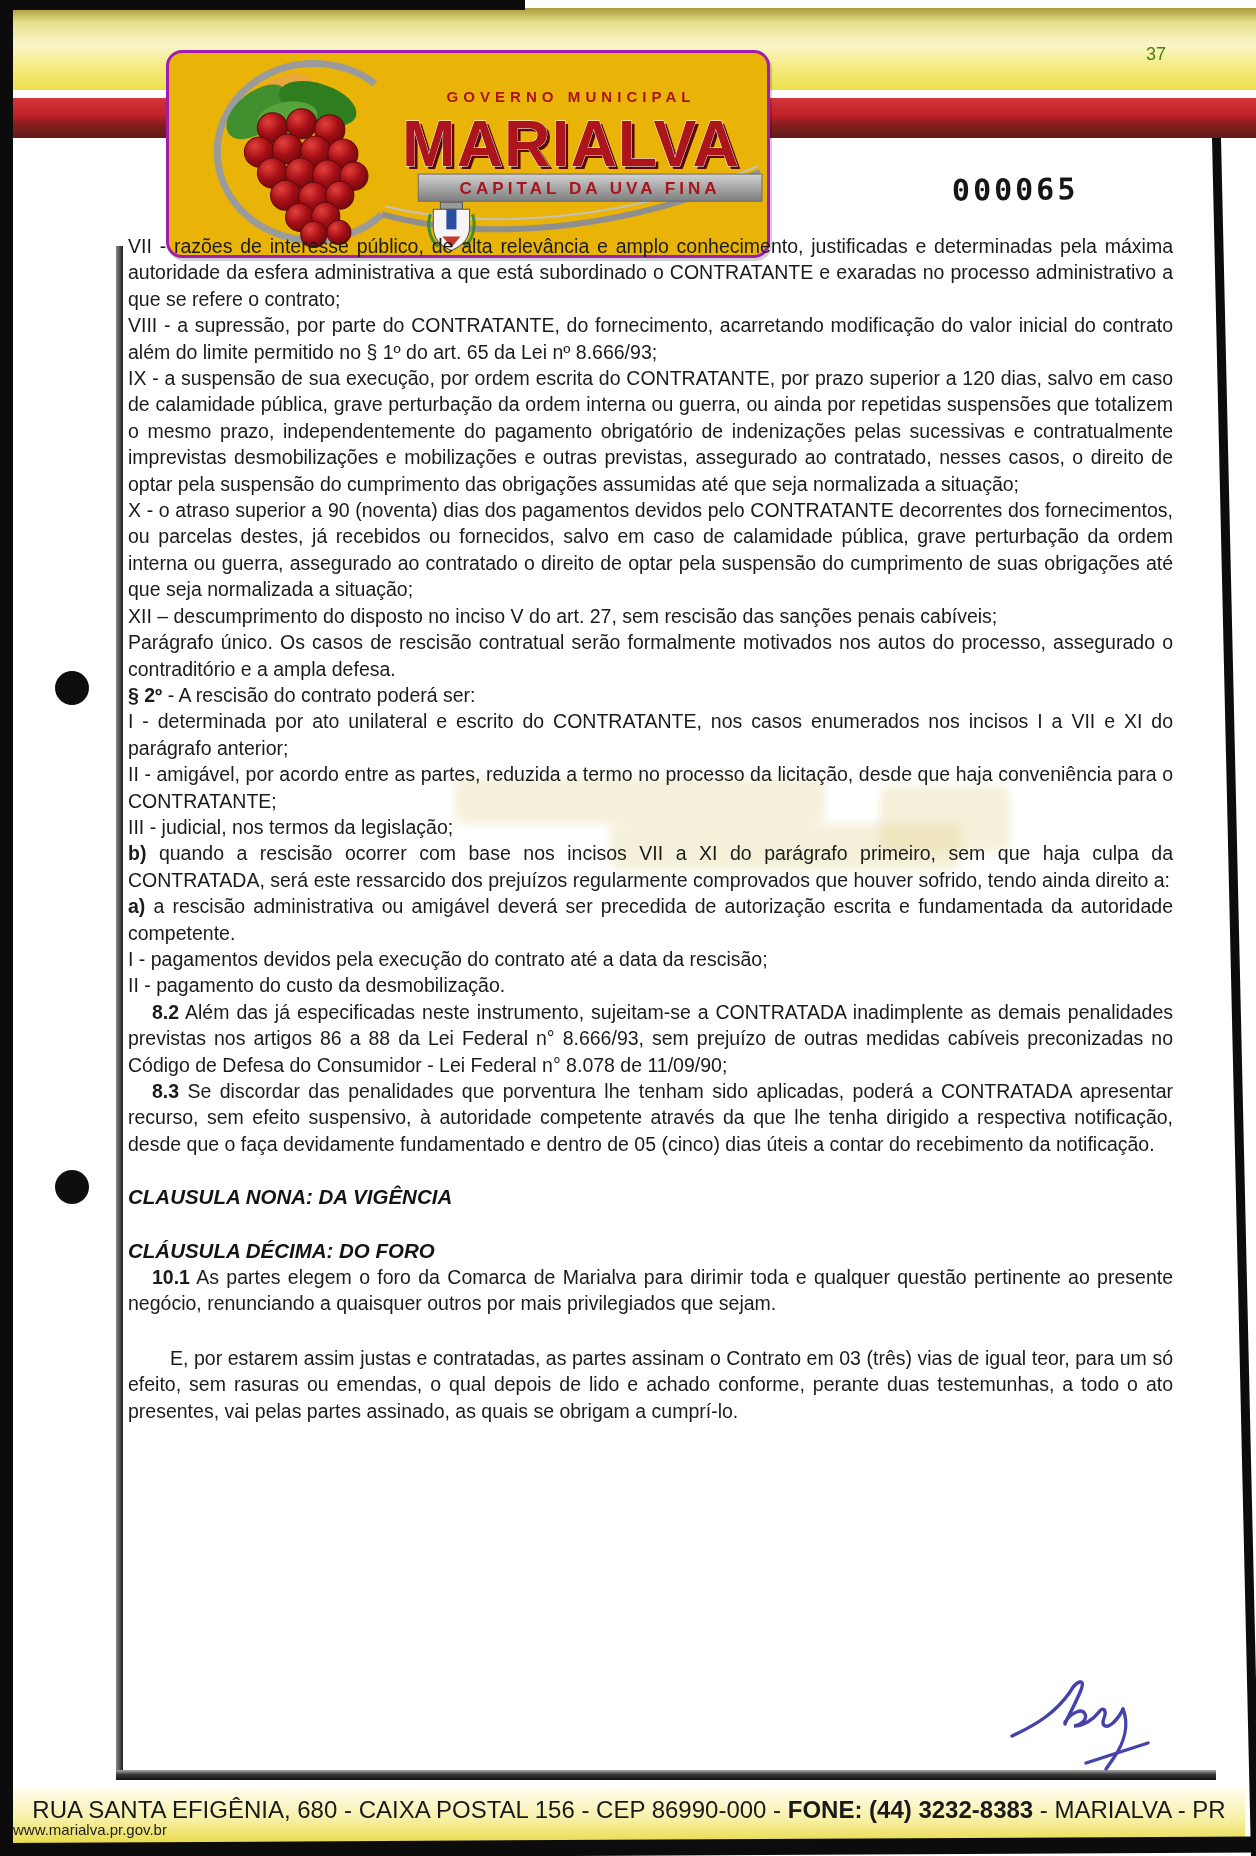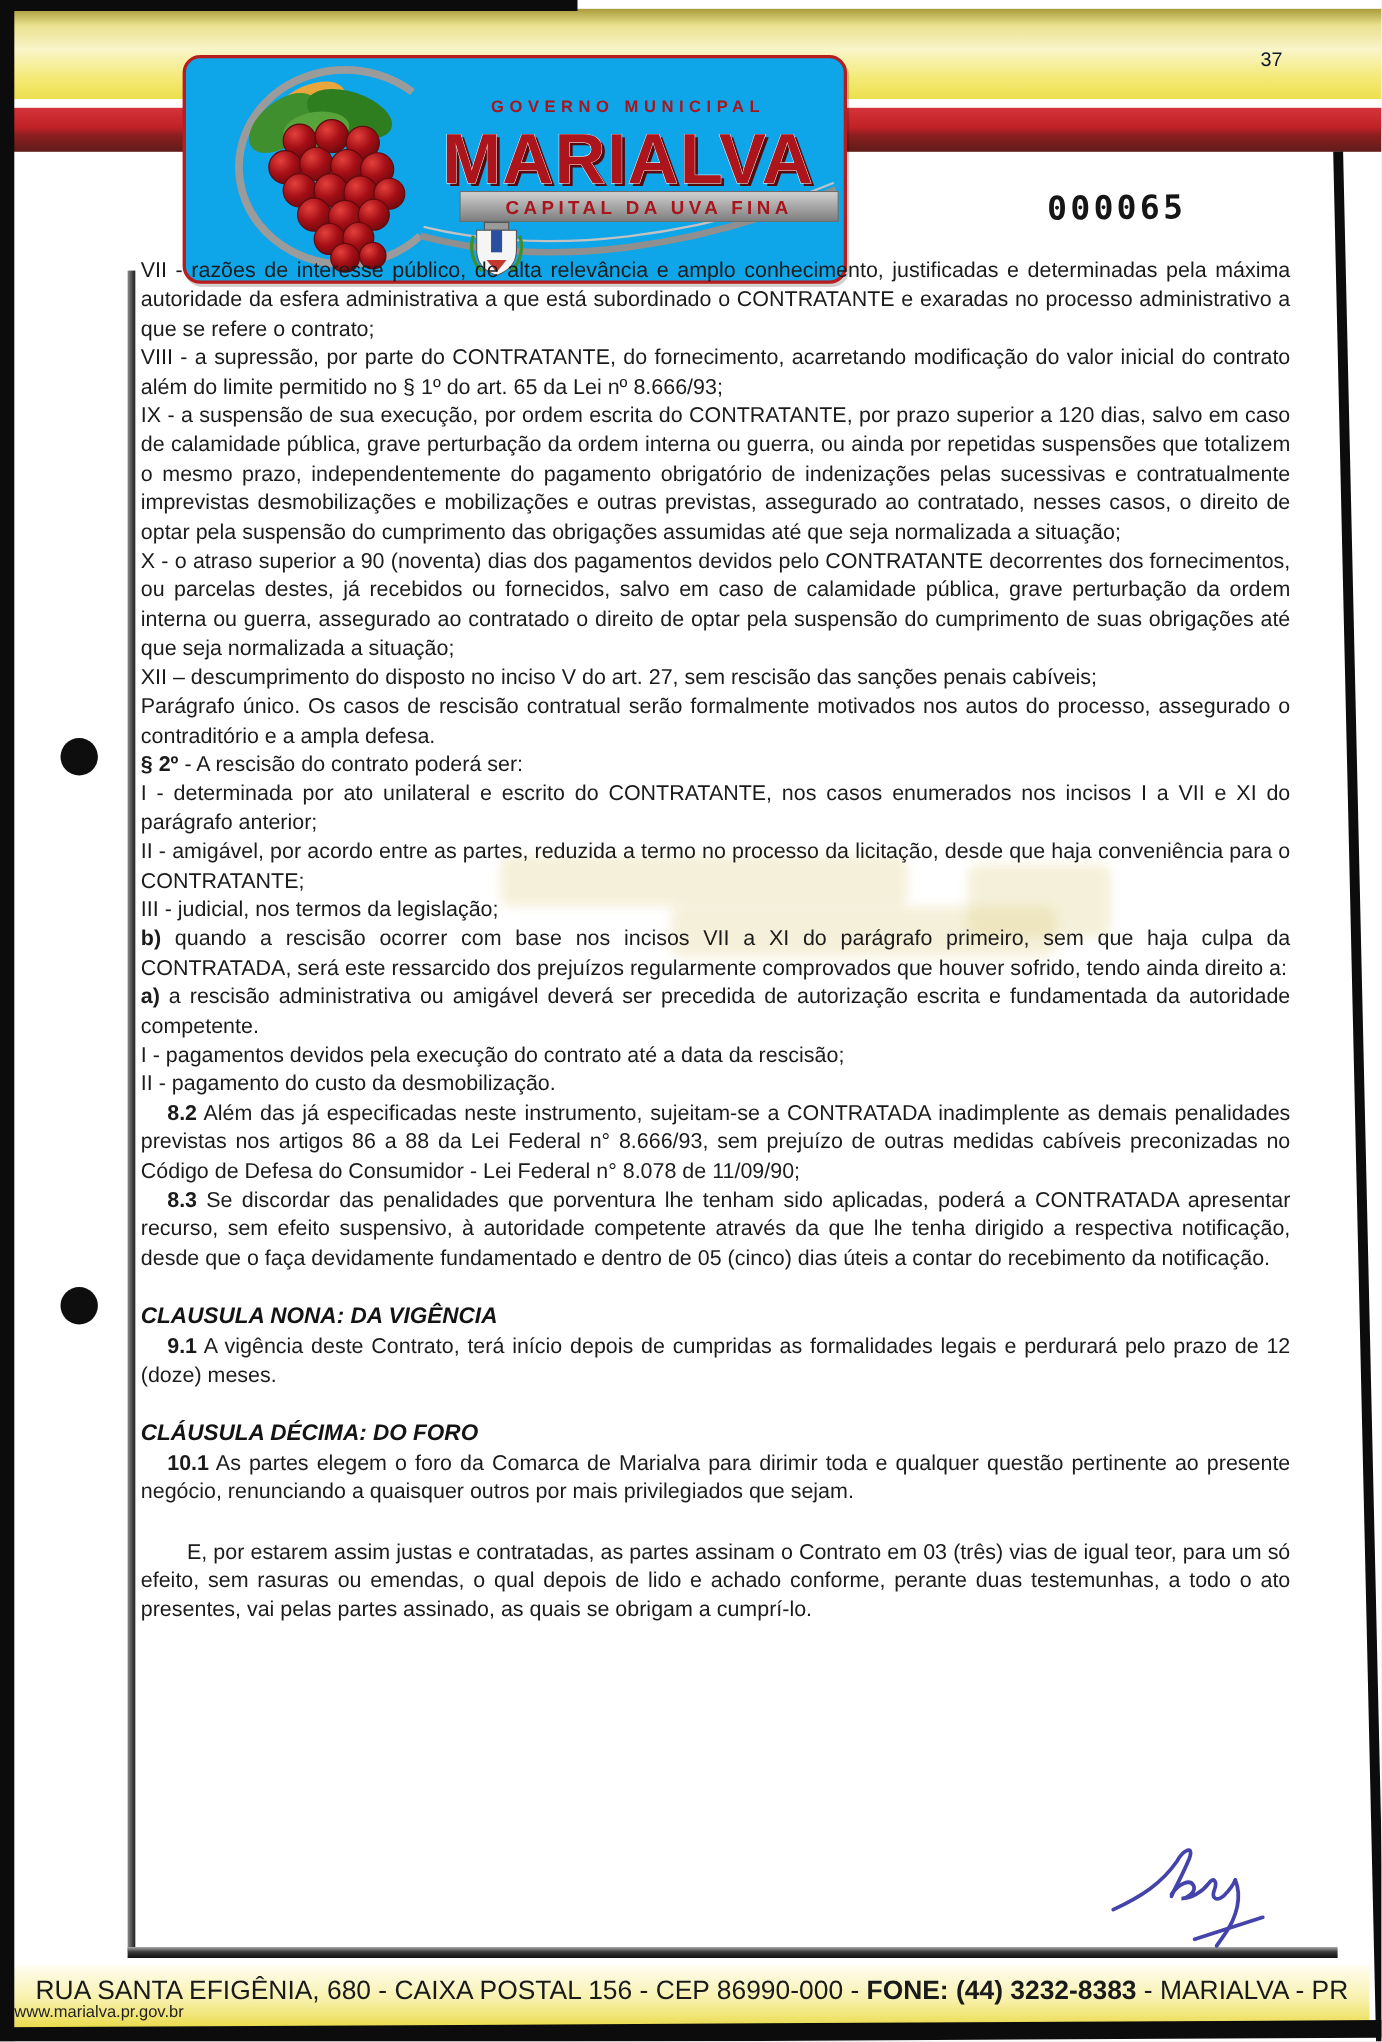--- a/index.html
+++ b/index.html
@@ -16,26 +16,26 @@
                transform-origin:left center;transform:rotate(-0.3deg);}
 
   
   #band-yellow{position:absolute;left:0;top:8px;width:1256px;height:82px;
     background:linear-gradient(#a99b3a 0%,#e8e08e 18%,#faf5c9 45%,#f4ea7a 75%,#ece04e 100%);}
   #stripe-red{position:absolute;left:0;top:98px;width:1256px;height:40px;
     background:linear-gradient(#d4343a 0%,#bf2127 45%,#8c1f1f 62%,#5f1c1a 100%);}
 
   
   #logo-box{position:absolute;left:166px;top:50px;width:598px;height:202px;
-    background:#0ea5e9;border:3px solid #b91c1c;border-radius:16px;z-index:6;
+    background:#eab308;border:3px solid #a21caf;border-radius:16px;z-index:6;
     box-shadow:2px 3px 0 rgba(0,0,0,.18);}
   #logo-box svg{width:100%;height:100%;display:block;}
 
   
-  #page-number{position:absolute;left:1146px;top:44px;font-size:18px;color:#0f172a;z-index:7;}
+  #page-number{position:absolute;left:1146px;top:44px;font-size:18px;color:#4d7c0f;z-index:7;}
   #doc-stamp{position:absolute;left:952px;top:172px;z-index:7;
     font-family:"DejaVu Sans Mono",monospace;font-weight:700;font-size:30px;
     letter-spacing:3px;color:#161616;transform:rotate(-0.6deg);}
 
   
   #content-left-border{position:absolute;left:116px;top:246px;width:7px;height:1528px;
     background:linear-gradient(to right,#8a8a8a,#1d1d1d);z-index:4;}
   #content-bottom-border{position:absolute;left:116px;top:1770px;width:1100px;height:10px;
     background:linear-gradient(#ababab,#3a3a3a 45%,#111);z-index:4;}
 
@@ -162,21 +162,20 @@
       <p>I - determinada por ato unilateral e escrito do CONTRATANTE, nos casos enumerados nos incisos I a VII e XI do parágrafo anterior;</p>
       <p>II - amigável, por acordo entre as partes, reduzida a termo no processo da licitação, desde que haja conveniência para o CONTRATANTE;</p>
       <p>III - judicial, nos termos da legislação;</p>
       <p><b>b)</b> quando a rescisão ocorrer com base nos incisos VII a XI do parágrafo primeiro, sem que haja culpa da CONTRATADA, será este ressarcido dos prejuízos regularmente comprovados que houver sofrido, tendo ainda direito a:</p>
       <p><b>a)</b> a rescisão administrativa ou amigável deverá ser precedida de autorização escrita e fundamentada da autoridade competente.</p>
       <p>I - pagamentos devidos pela execução do contrato até a data da rescisão;</p>
       <p>II - pagamento do custo da desmobilização.</p>
       <p class="indent1"><b>8.2</b> Além das já especificadas neste instrumento, sujeitam-se a CONTRATADA inadimplente as demais penalidades previstas nos artigos 86 a 88 da Lei Federal n° 8.666/93, sem prejuízo de outras medidas cabíveis preconizadas no Código de Defesa do Consumidor - Lei Federal n° 8.078 de 11/09/90;</p>
       <p class="indent1"><b>8.3</b> Se discordar das penalidades que porventura lhe tenham sido aplicadas, poderá a CONTRATADA apresentar recurso, sem efeito suspensivo, à autoridade competente através da que lhe tenha dirigido a respectiva notificação, desde que o faça devidamente fundamentado e dentro de 05 (cinco) dias úteis a contar do recebimento da notificação.</p>
       <h3>CLAUSULA NONA: DA VIGÊNCIA</h3>
-      <p class="indent1"><b>9.1</b> A vigência deste Contrato, terá início depois de cumpridas as formalidades legais e perdurará pelo prazo de 12 (doze) meses.</p>
       <h3>CLÁUSULA DÉCIMA: DO FORO</h3>
       <p class="indent1"><b>10.1</b> As partes elegem o foro da Comarca de Marialva para dirimir toda e qualquer questão pertinente ao presente negócio, renunciando a quaisquer outros por mais privilegiados que sejam.</p>
       <p class="indent2">E, por estarem assim justas e contratadas, as partes assinam o Contrato em 03 (três) vias de igual teor, para um só efeito, sem rasuras ou emendas, o qual depois de lido e achado conforme, perante duas testemunhas, a todo o ato presentes, vai pelas partes assinado, as quais se obrigam a cumprí-lo.</p>
     </div>
 
   <div id="hole-punch-top" class="hole-punch"></div>
   <div id="hole-punch-bottom" class="hole-punch"></div>
 
   <svg id="signature" viewBox="0 0 152 114">
     <g fill="none" stroke="#4343ab" stroke-width="3.4" stroke-linecap="round">

